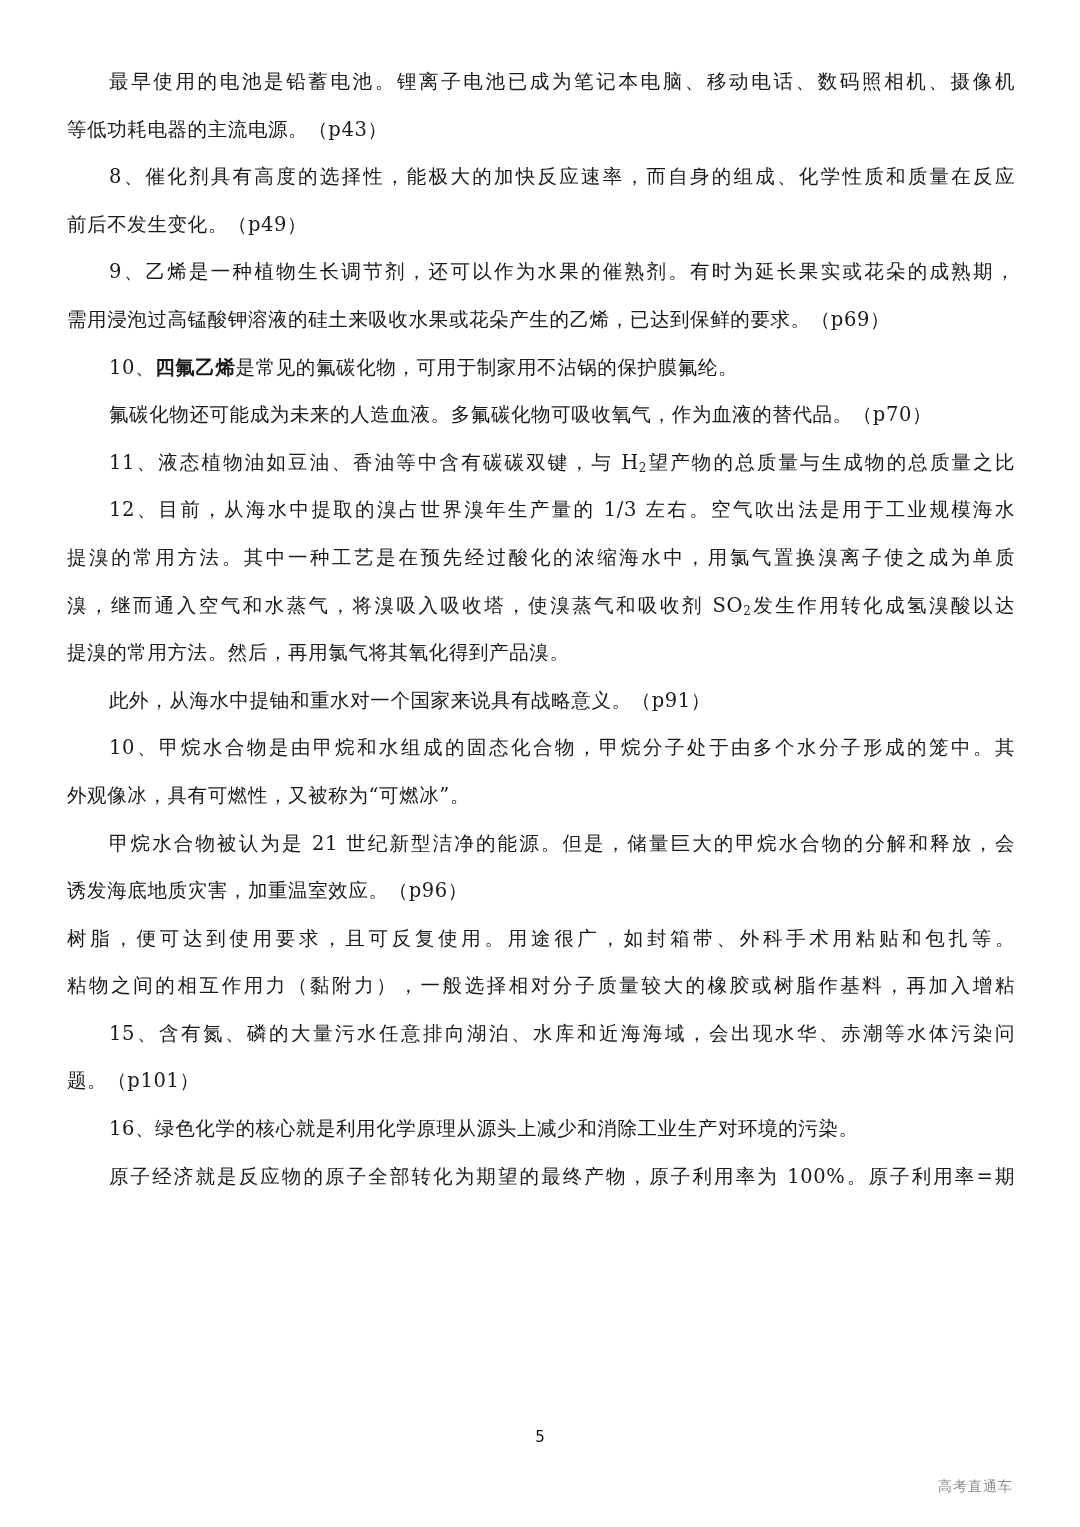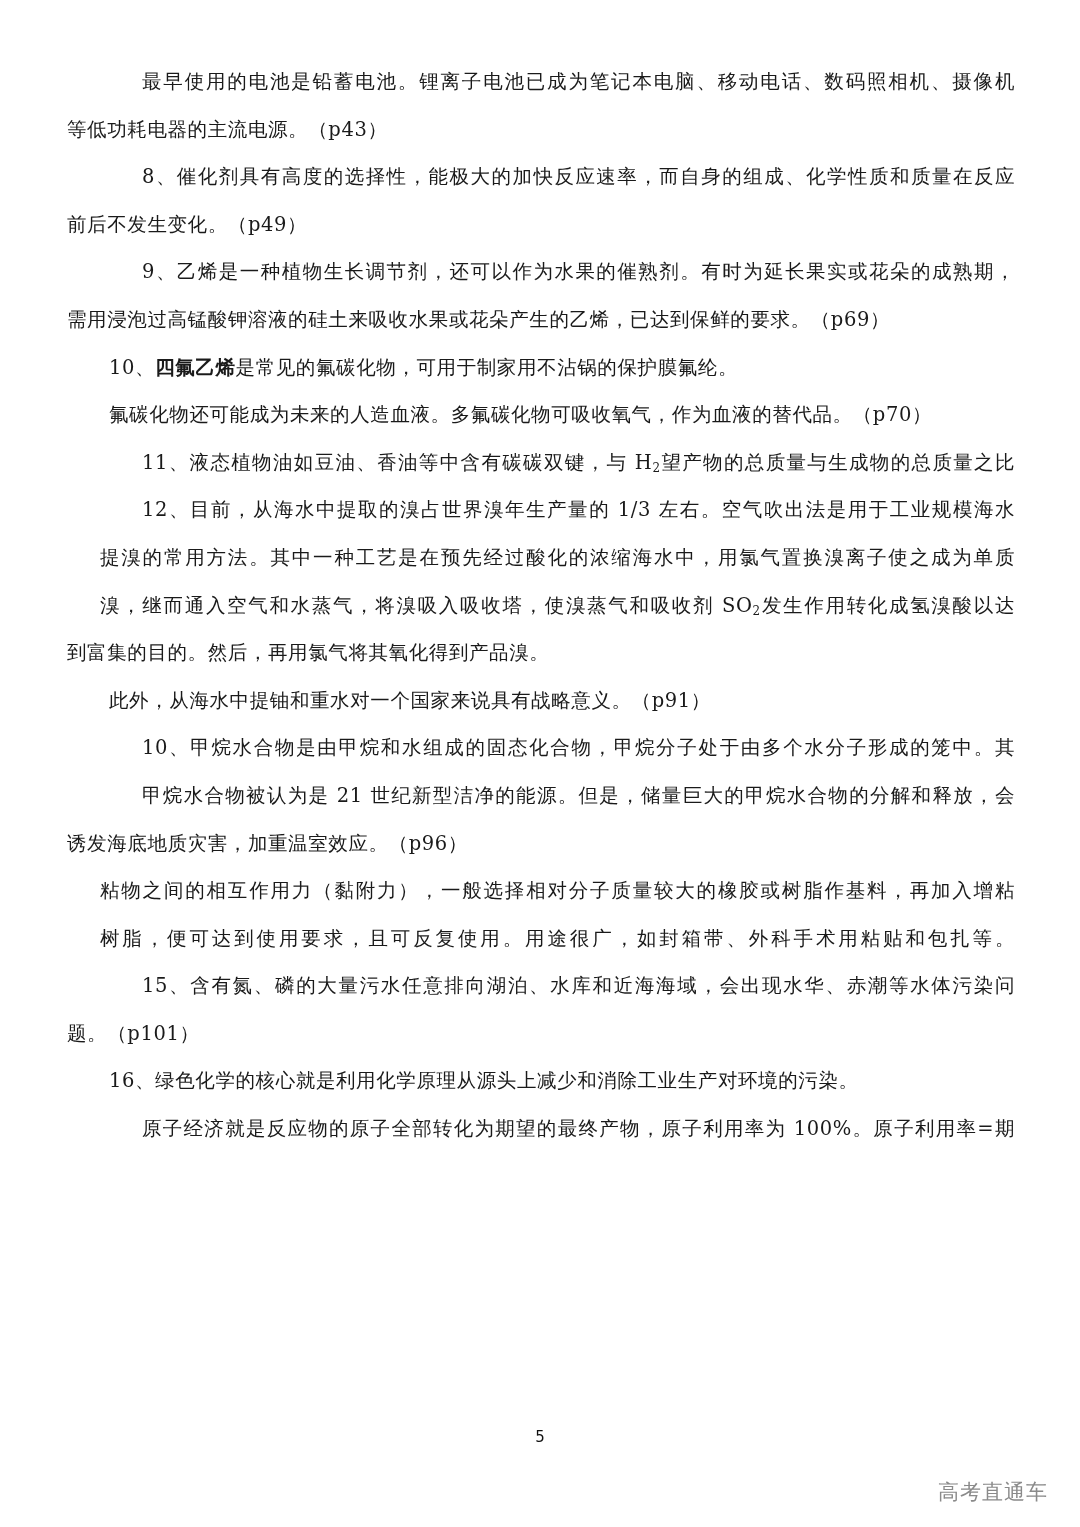--- a/index.html
+++ b/index.html
@@ -24,41 +24,40 @@
     .line {
       height: 47.6px;
       line-height: 47.6px;
       font-size: 19.5px;
       white-space: nowrap;
       letter-spacing: 0.6px;
     }
     .line.justify {
       text-align: justify;
       text-align-last: justify;
-      margin-left: 33px;
     }
     .indent { padding-left: 42px; }
     .bold { font-weight: bold; }
     sub { font-size: 12px; vertical-align: -3px; line-height: 0; }
     .page-number {
       position: absolute;
       left: 530px;
       top: 1428px;
       width: 20px;
       text-align: center;
       font-family: "DejaVu Sans", "Liberation Sans", sans-serif;
       font-size: 15px;
       color: #111;
     }
     .watermark {
       position: absolute;
       left: 938px;
       top: 1478px;
       font-family: "DejaVu Sans", "Liberation Sans", sans-serif;
-      font-size: 21px;
+      font-size: 14px;
       color: #8a8a8a;
       letter-spacing: 1px;
     }
   </style>
 </head>
 <body>
 
 <div class="page">
 
   <div class="line justify indent">最早使用的电池是铅蓄电池。锂离子电池已成为笔记本电脑、移动电话、数码照相机、摄像机</div>
@@ -78,31 +77,32 @@
 
   <div class="line justify indent">
     <span>11、液态植物油如豆油、香油等中含有碳碳双键，与 H</span><sub>2</sub><span>望产物的总质量与生成物的总质量之比</span>
   </div>
 
   <div class="line justify indent">12、目前，从海水中提取的溴占世界溴年生产量的 1/3 左右。空气吹出法是用于工业规模海水</div>
   <div class="line justify">提溴的常用方法。其中一种工艺是在预先经过酸化的浓缩海水中，用氯气置换溴离子使之成为单质</div>
   <div class="line justify">
     <span>溴，继而通入空气和水蒸气，将溴吸入吸收塔，使溴蒸气和吸收剂 SO</span><sub>2</sub><span>发生作用转化成氢溴酸以达</span>
   </div>
-  <div class="line">到富集的目的。然后，再用氯气将其氧化得到产品溴。</div>
+  <div class="line">提溴的常用方法。然后，再用氯气将其氧化得到产品溴。</div>
 
   <div class="line indent">此外，从海水中提铀和重水对一个国家来说具有战略意义。（p91）</div>
 
   <div class="line justify indent">10、甲烷水合物是由甲烷和水组成的固态化合物，甲烷分子处于由多个水分子形成的笼中。其</div>
+  <div class="line">外观像冰，具有可燃性，又被称为“可燃冰”。</div>
 
   <div class="line justify indent">甲烷水合物被认为是 21 世纪新型洁净的能源。但是，储量巨大的甲烷水合物的分解和释放，会</div>
   <div class="line">诱发海底地质灾害，加重温室效应。（p96）</div>
 
+  <div class="line justify">树脂，便可达到使用要求，且可反复使用。用途很广，如封箱带、外科手术用粘贴和包扎等。</div>
   <div class="line justify">粘物之间的相互作用力（黏附力），一般选择相对分子质量较大的橡胶或树脂作基料，再加入增粘</div>
-  <div class="line justify">树脂，便可达到使用要求，且可反复使用。用途很广，如封箱带、外科手术用粘贴和包扎等。</div>
 
   <div class="line justify indent">15、含有氮、磷的大量污水任意排向湖泊、水库和近海海域，会出现水华、赤潮等水体污染问</div>
   <div class="line">题。（p101）</div>
 
   <div class="line indent">16、绿色化学的核心就是利用化学原理从源头上减少和消除工业生产对环境的污染。</div>
 
   <div class="line justify indent">原子经济就是反应物的原子全部转化为期望的最终产物，原子利用率为 100%。原子利用率=期</div>
 
 </div>
 

